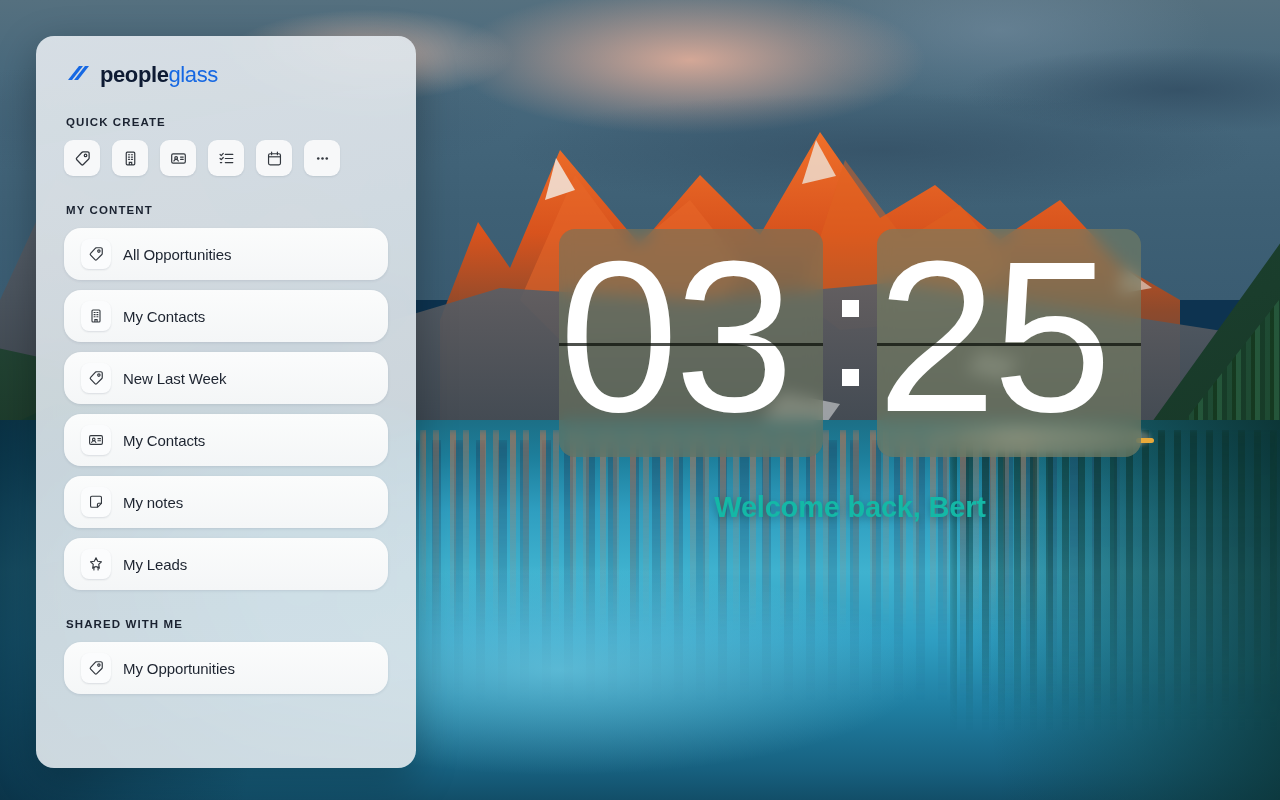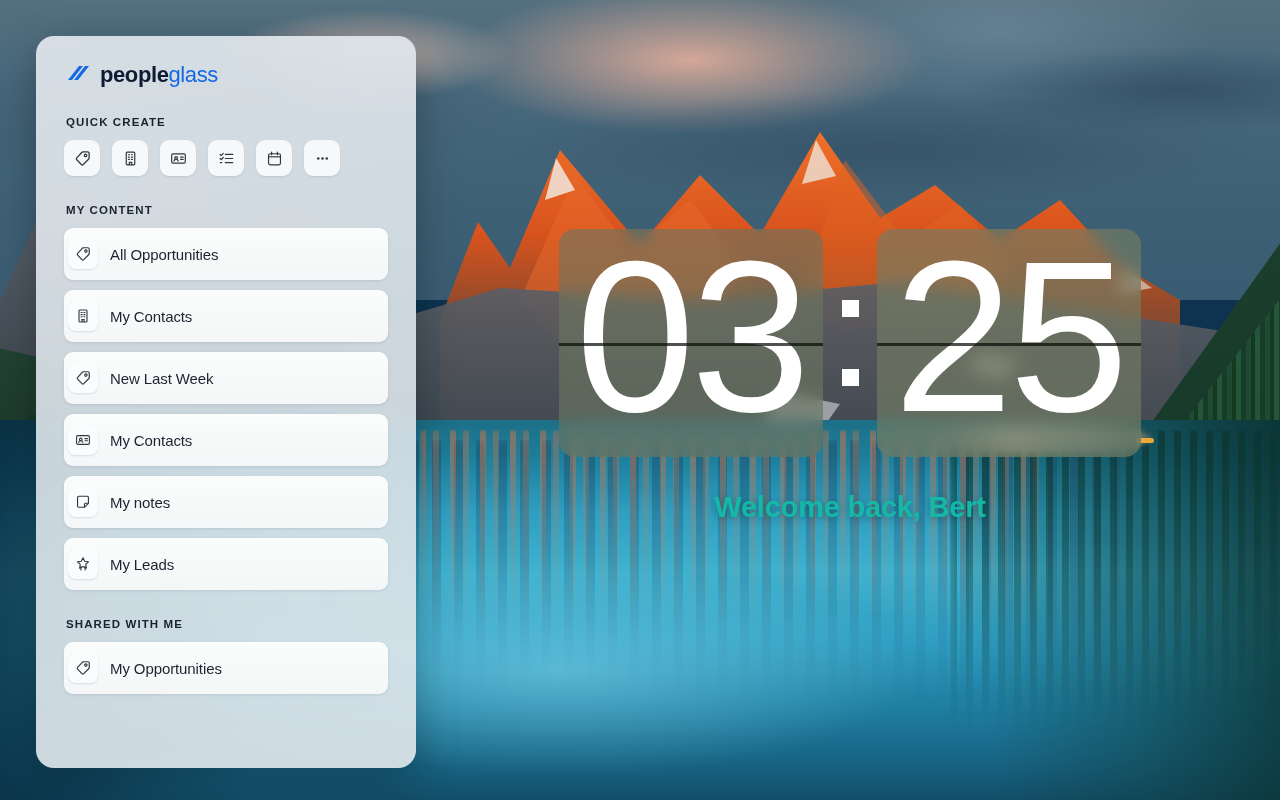--- a/index.html
+++ b/index.html
@@ -141,23 +141,23 @@
     width:36px; height:36px; border-radius:9px;
     background:#f7f8f9; border:none;
     box-shadow:0 1px 2px rgba(16,30,54,.10);
     display:flex; align-items:center; justify-content:center;
     cursor:pointer;
   }
   .qc-btn svg { display:block; }
 
   .nav-item {
     display:flex; align-items:center; gap:12px;
-    height:52px; padding:0 4px; margin-bottom:10px;
+    height:52px; padding:0 17px; margin-bottom:10px;
     background:linear-gradient(180deg,#fbfcfc 0%, #f4f6f7 100%);
-    border-radius:9px;
+    border-radius:17px;
     box-shadow:0 1px 3px rgba(16,30,54,.10);
     cursor:pointer;
   }
   .nav-ico {
     width:30px; height:30px; border-radius:8px; background:#fbfcfd;
     box-shadow:0 1px 2px rgba(16,30,54,.12);
     display:flex; align-items:center; justify-content:center; flex:0 0 auto;
   }
   .nav-label { font-size:15px; color:#1d2430; letter-spacing:-.1px; }
 
@@ -167,21 +167,21 @@
     display:flex; flex-direction:column; align-items:center; justify-content:center;
     gap:0;
   }
   .clock {
     display:flex; align-items:center; gap:0; margin-top:-48px;
   }
   .flip-card {
     position:relative; width:264px; height:228px; border-radius:16px;
     background:rgba(108,118,96,.62);
     backdrop-filter:blur(8px); -webkit-backdrop-filter:blur(8px);
-    display:flex; align-items:center; justify-content:center;
+    display:flex; align-items:center; justify-content:flex-start;
     overflow:hidden;
   }
   .flip-card.mins { background:rgba(116,124,98,.66); }
   .flip-digits {
     font-size:215px; font-weight:300; color:#fff; line-height:1;
     letter-spacing:-4px; font-family:"Liberation Sans", sans-serif;
     position:relative; top:-6px;
   }
   .flip-split {
     position:absolute; left:0; right:0; top:50%; height:3px;

